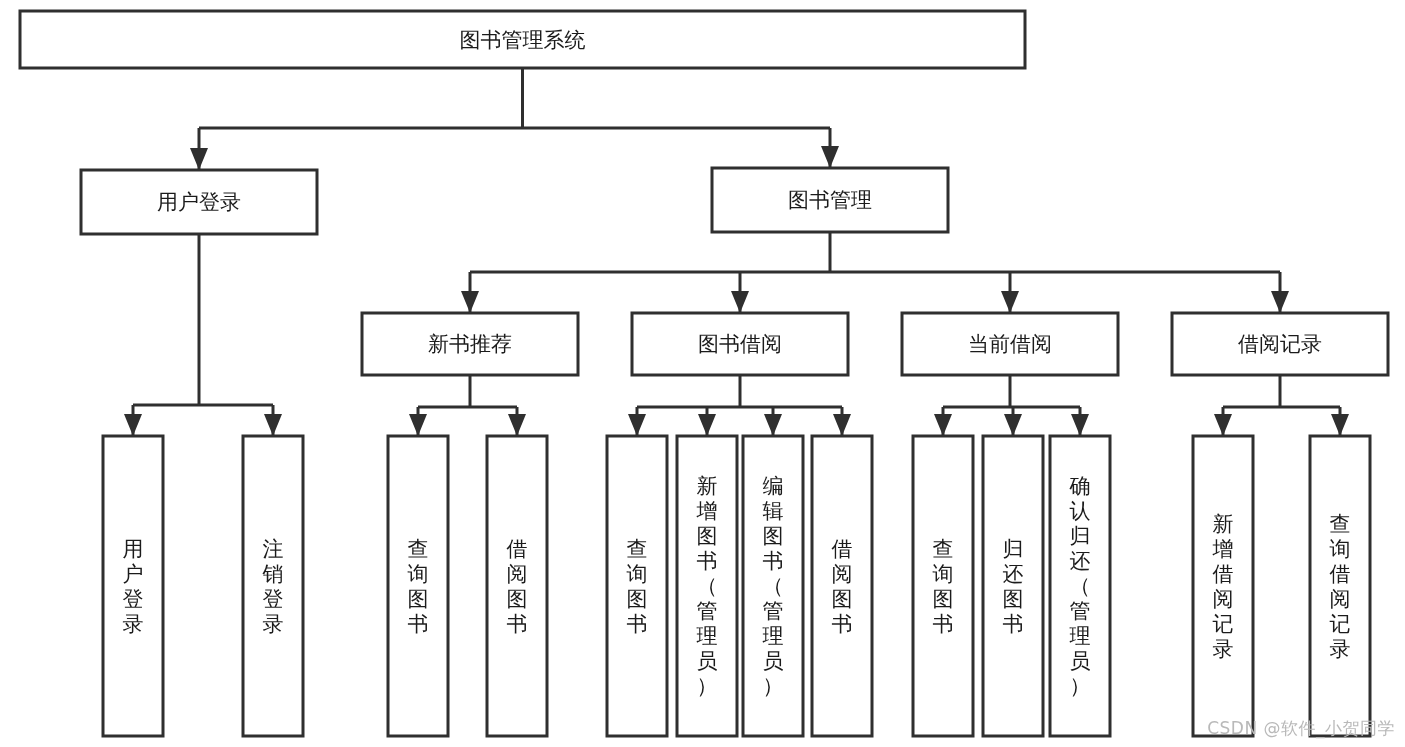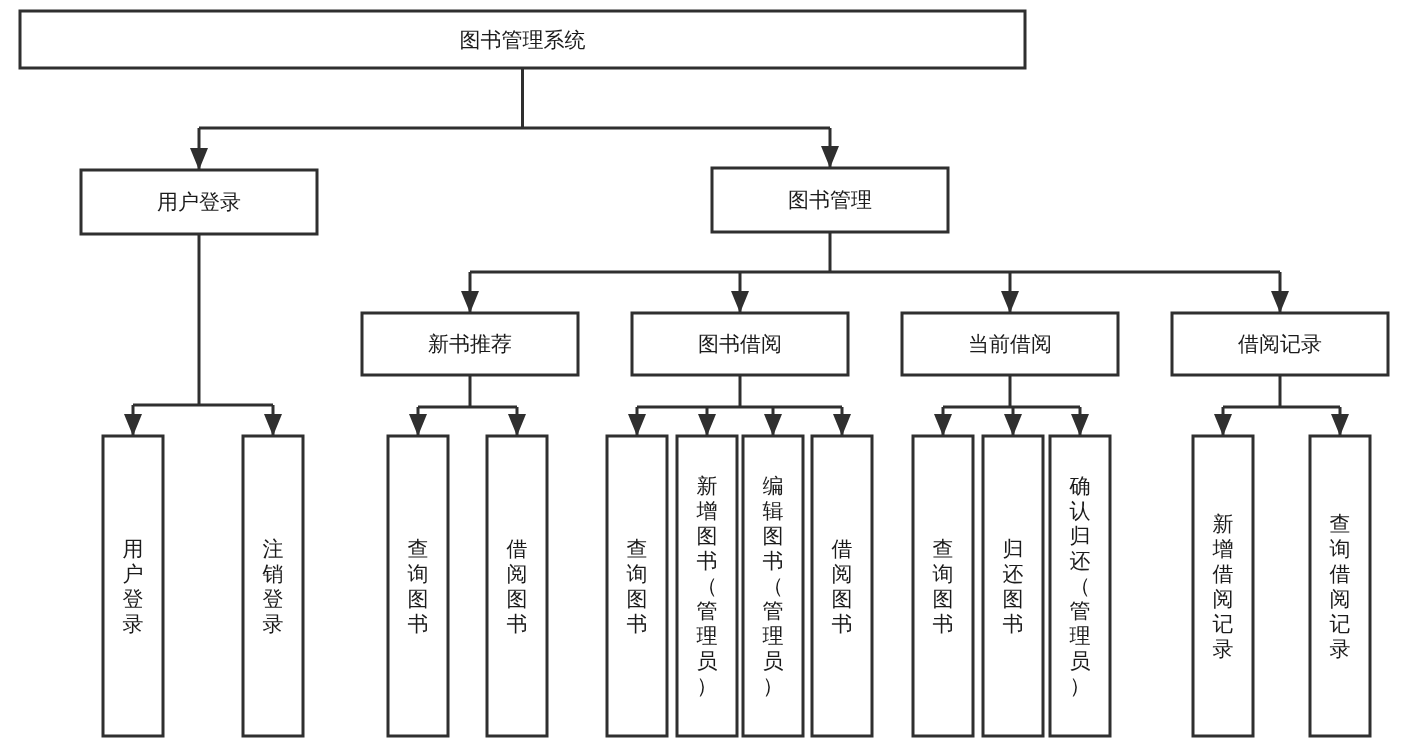--- a/index.html
+++ b/index.html
@@ -202,13 +202,14 @@
         <g>
           <rect x="1193" y="436" width="60" height="300" class="node-box"></rect>
           <text x="1223" y="530.5" class="node-label-v"><tspan x="1223" dy="0">新</tspan><tspan x="1223" dy="25">增</tspan><tspan x="1223" dy="25">借</tspan><tspan x="1223" dy="25">阅</tspan><tspan x="1223" dy="25">记</tspan><tspan x="1223" dy="25">录</tspan></text>
         </g>
         <g>
           <rect x="1310" y="436" width="60" height="300" class="node-box"></rect>
           <text x="1340" y="530.5" class="node-label-v"><tspan x="1340" dy="0">查</tspan><tspan x="1340" dy="25">询</tspan><tspan x="1340" dy="25">借</tspan><tspan x="1340" dy="25">阅</tspan><tspan x="1340" dy="25">记</tspan><tspan x="1340" dy="25">录</tspan></text>
         </g>
       </g>
   </svg>
+  <div class="watermark">CSDN @软件_小贺同学</div>
 </div>
 
 </body></html>

